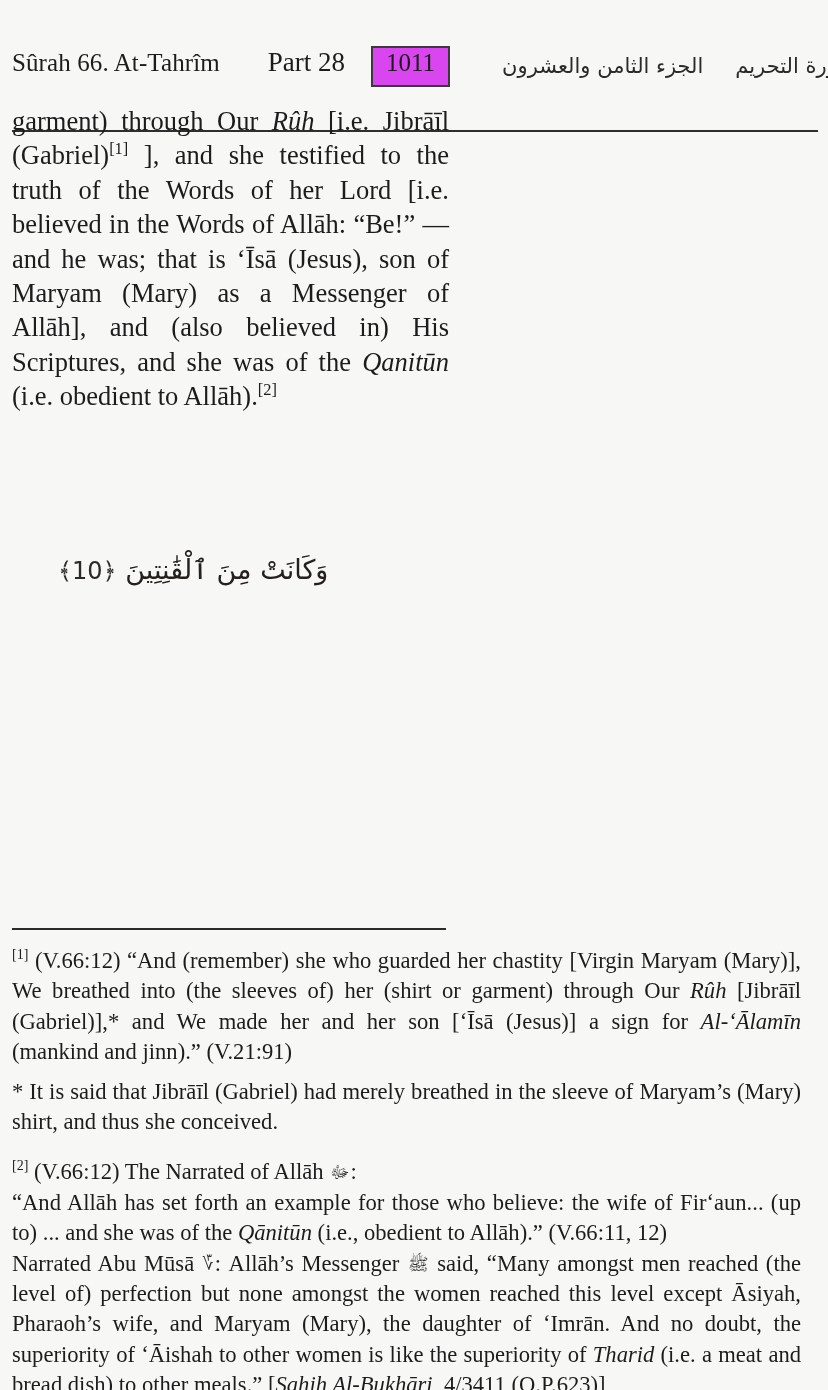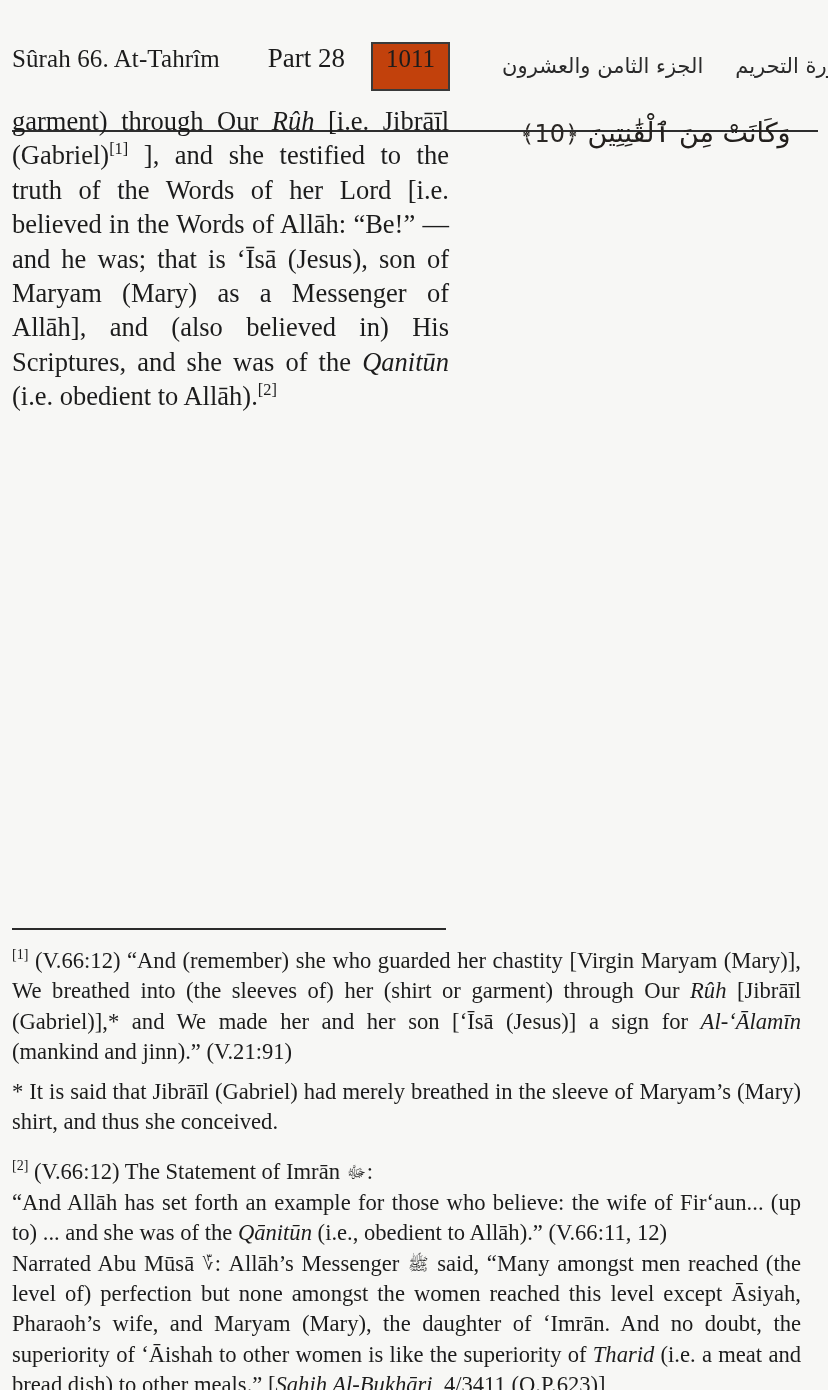--- a/index.html
+++ b/index.html
@@ -40,24 +40,24 @@
     font-size: 25px;
     letter-spacing: 0.1px;
   }
   .hdr-part {
     font-size: 27px;
     margin-left: 48px;
   }
   .pagebox {
     margin-left: 26px;
     border: 2px solid #3a3a3a;
-    padding: 1px 13px 17px 13px;
+    padding: 1px 13px 9px 13px;
     font-size: 25px;
     line-height: 1.08;
-    background: #c2410c;
+    background: #d946ef;
   }
   .hdr-ar {
     font-family: "DejaVu Sans", "Liberation Sans", sans-serif;
     direction: rtl;
     font-size: 21px;
     color: #2a2a2a;
     white-space: nowrap;
   }
   .hdr-ar-juz {
     margin-left: 52px;
@@ -74,20 +74,21 @@
     height: 0;
     border-top: 2px solid #2e2e2e;
   }
 
   
   .body-area {
     position: relative;
     margin-top: 14px;
     display: flex;
     align-items: flex-start;
+    flex-direction: column;
   }
   .en-col {
     width: 437px;
     flex: 0 0 437px;
   }
   .en-text {
     font-size: 26.5px;
     line-height: 34.4px;
     text-align: justify;
     text-justify: inter-word;
@@ -196,21 +197,21 @@
   <div class="fn-rule"></div>
 
   <div class="footnotes">
 
     <p class="fn-p"><sup class="fn">[1]</sup><span> (V.66:12) “And (remember) she who guarded her chastity [Virgin Maryam (Mary)], We breathed into (the sleeves of) her (shirt or garment) through Our </span><span class="it">Rûh</span><span> [Jibrāīl (Gabriel)],* and We made her and her son [‘Īsā (Jesus)] a sign for </span><span class="it">Al-‘Ālamīn</span><span> (mankind and jinn).” (V.21:91)</span></p>
 
     <p class="fn-p">* It is said that Jibrāīl (Gabriel) had merely breathed in the sleeve of Maryam’s (Mary) shirt, and thus she conceived.</p>
 
     <div class="gap-sm"></div>
 
-    <p class="fn-p tight"><sup class="fn">[2]</sup><span> (V.66:12) The Statement of Imrān </span><span class="honorific">ﷻ</span><span>:</span></p>
+    <p class="fn-p tight"><sup class="fn">[2]</sup><span> (V.66:12) The Narrated of Allāh </span><span class="honorific">ﷻ</span><span>:</span></p>
 
     <p class="fn-p tight"><span>“And Allāh has set forth an example for those who believe: the wife of Fir‘aun... (up to) ... and she was of the </span><span class="it">Qānitūn</span><span> (i.e., obedient to Allāh).” (V.66:11, 12)</span></p>
 
     <p class="fn-p"><span>Narrated Abu Mūsā </span><span class="honorific">؆</span><span>: Allāh’s Messenger </span><span class="honorific">ﷺ</span><span> said, “Many amongst men reached (the level of) perfection but none amongst the women reached this level except Āsiyah, Pharaoh’s wife, and Maryam (Mary), the daughter of ‘Imrān. And no doubt, the superiority of ‘Āishah to other women is like the superiority of </span><span class="it">Tharid</span><span> (i.e. a meat and bread dish) to other meals.” [</span><span class="it">Sahih Al-Bukhāri</span><span>, 4/3411 (O.P.623)]</span></p>
 
   </div>
 
 </div>
 
 </body></html>

